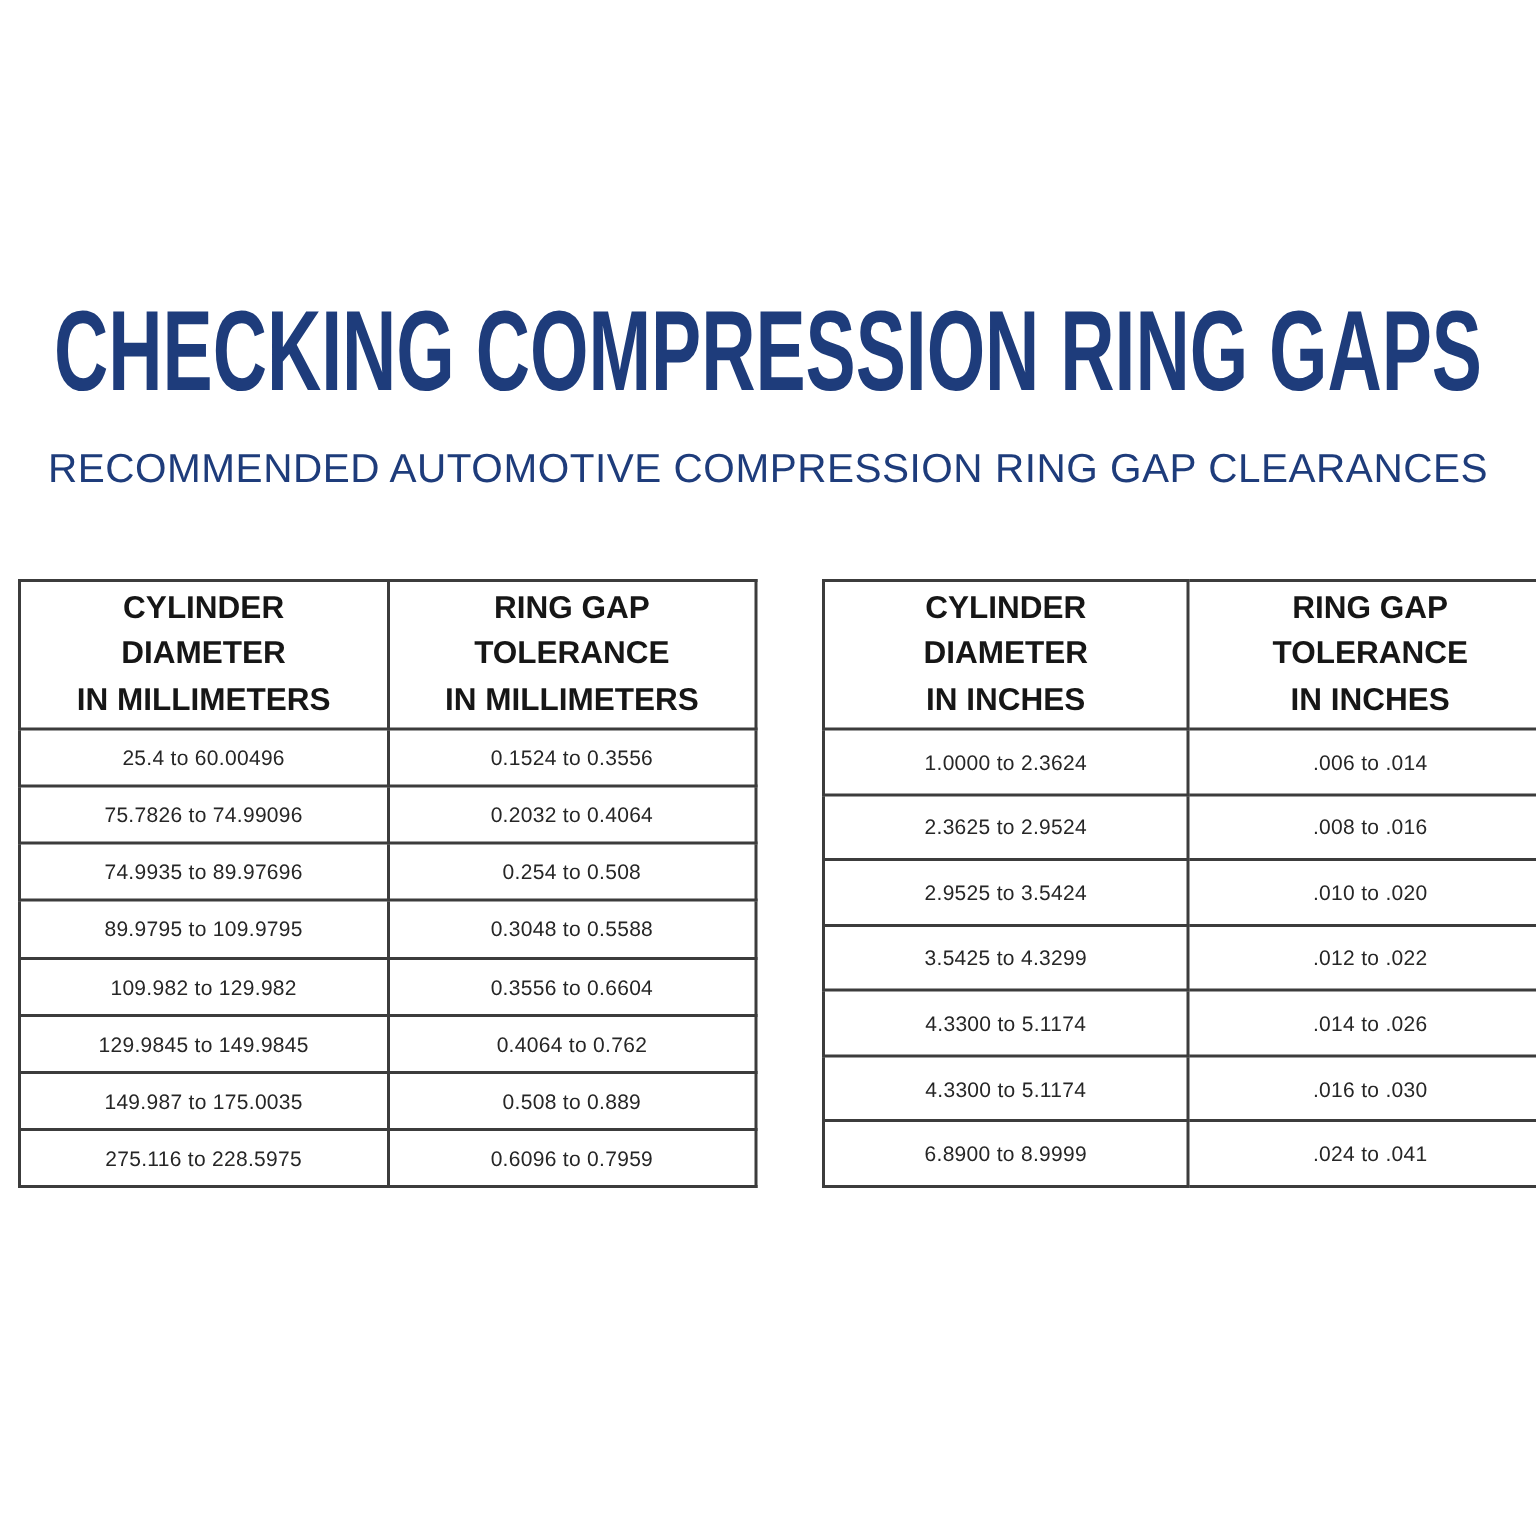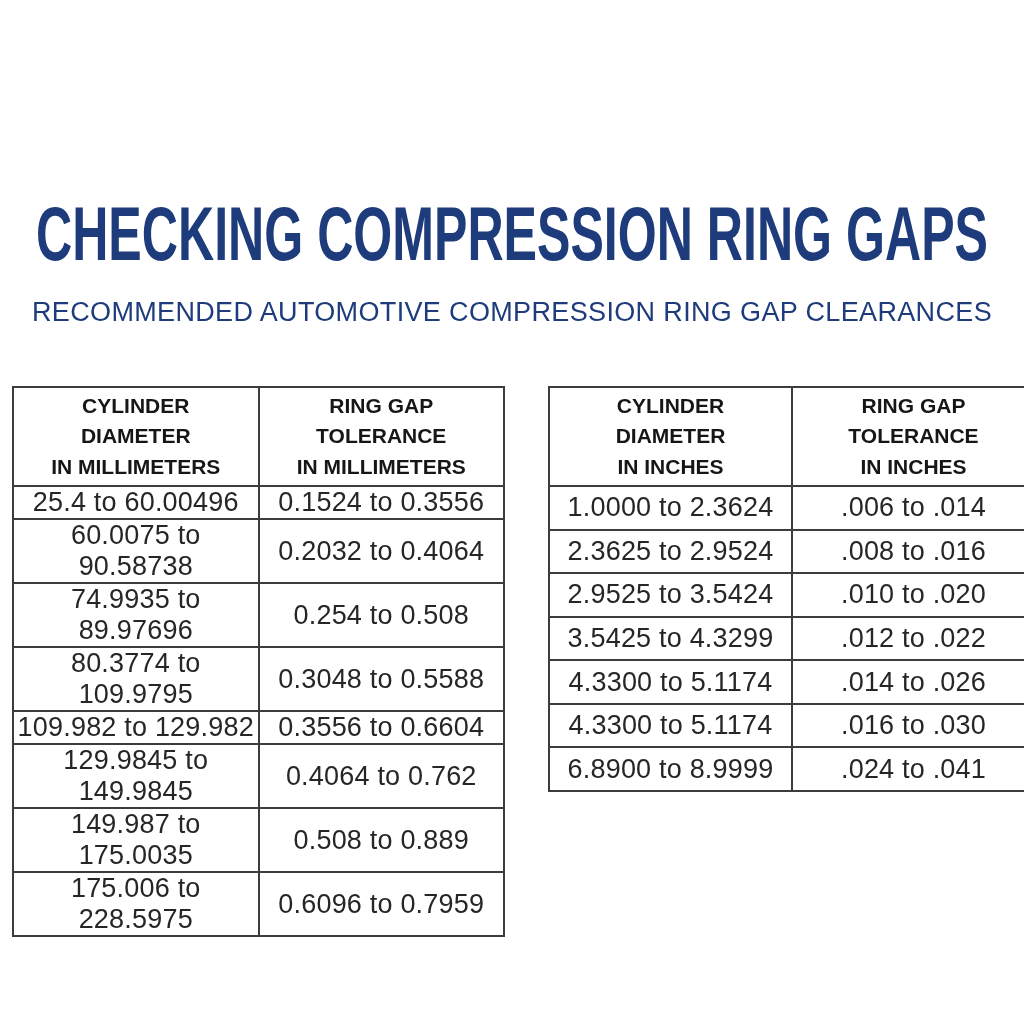--- a/index.html
+++ b/index.html
@@ -59,21 +59,21 @@
   }
   thead tr { height: 99px; }
   th {
     width: 50%;
     font-size: 21px;
     font-weight: bold;
     color: var(--header-text, #161616);
   }
   th div { line-height: 30.5px; }
   td {
-    font-size: 27px;
+    font-size: 14px;
     font-weight: normal;
     color: var(--cell-text, #262626);
     letter-spacing: 0.2px;
   }
 </style>
 </head>
 <body>
 
 <div class="page" style="--title-blue: #1e3c7b; --line-color: #3c3c3c; --header-text: #161616; --cell-text: #262626; --page-bg: #ffffff;">
 
@@ -98,45 +98,45 @@
               <div>IN MILLIMETERS</div>
             </th>
           </tr>
         </thead>
         <tbody>
           <tr>
             <td>25.4 to 60.00496</td>
             <td>0.1524 to 0.3556</td>
           </tr>
           <tr>
-            <td>60.0075 to 90.58738</td>
+            <td>75.7826 to 74.99096</td>
             <td>0.2032 to 0.4064</td>
           </tr>
           <tr>
             <td>74.9935 to 89.97696</td>
             <td>0.254 to 0.508</td>
           </tr>
           <tr>
-            <td>80.3774 to 109.9795</td>
+            <td>89.9795 to 109.9795</td>
             <td>0.3048 to 0.5588</td>
           </tr>
           <tr>
             <td>109.982 to 129.982</td>
             <td>0.3556 to 0.6604</td>
           </tr>
           <tr>
             <td>129.9845 to 149.9845</td>
             <td>0.4064 to 0.762</td>
           </tr>
           <tr>
             <td>149.987 to 175.0035</td>
             <td>0.508 to 0.889</td>
           </tr>
           <tr>
-            <td>175.006 to 228.5975</td>
+            <td>275.116 to 228.5975</td>
             <td>0.6096 to 0.7959</td>
           </tr>
         </tbody>
       </table>
     <table class="t1">
         <thead>
           <tr>
             <th>
               <div>CYLINDER</div>
               <div>DIAMETER</div>

